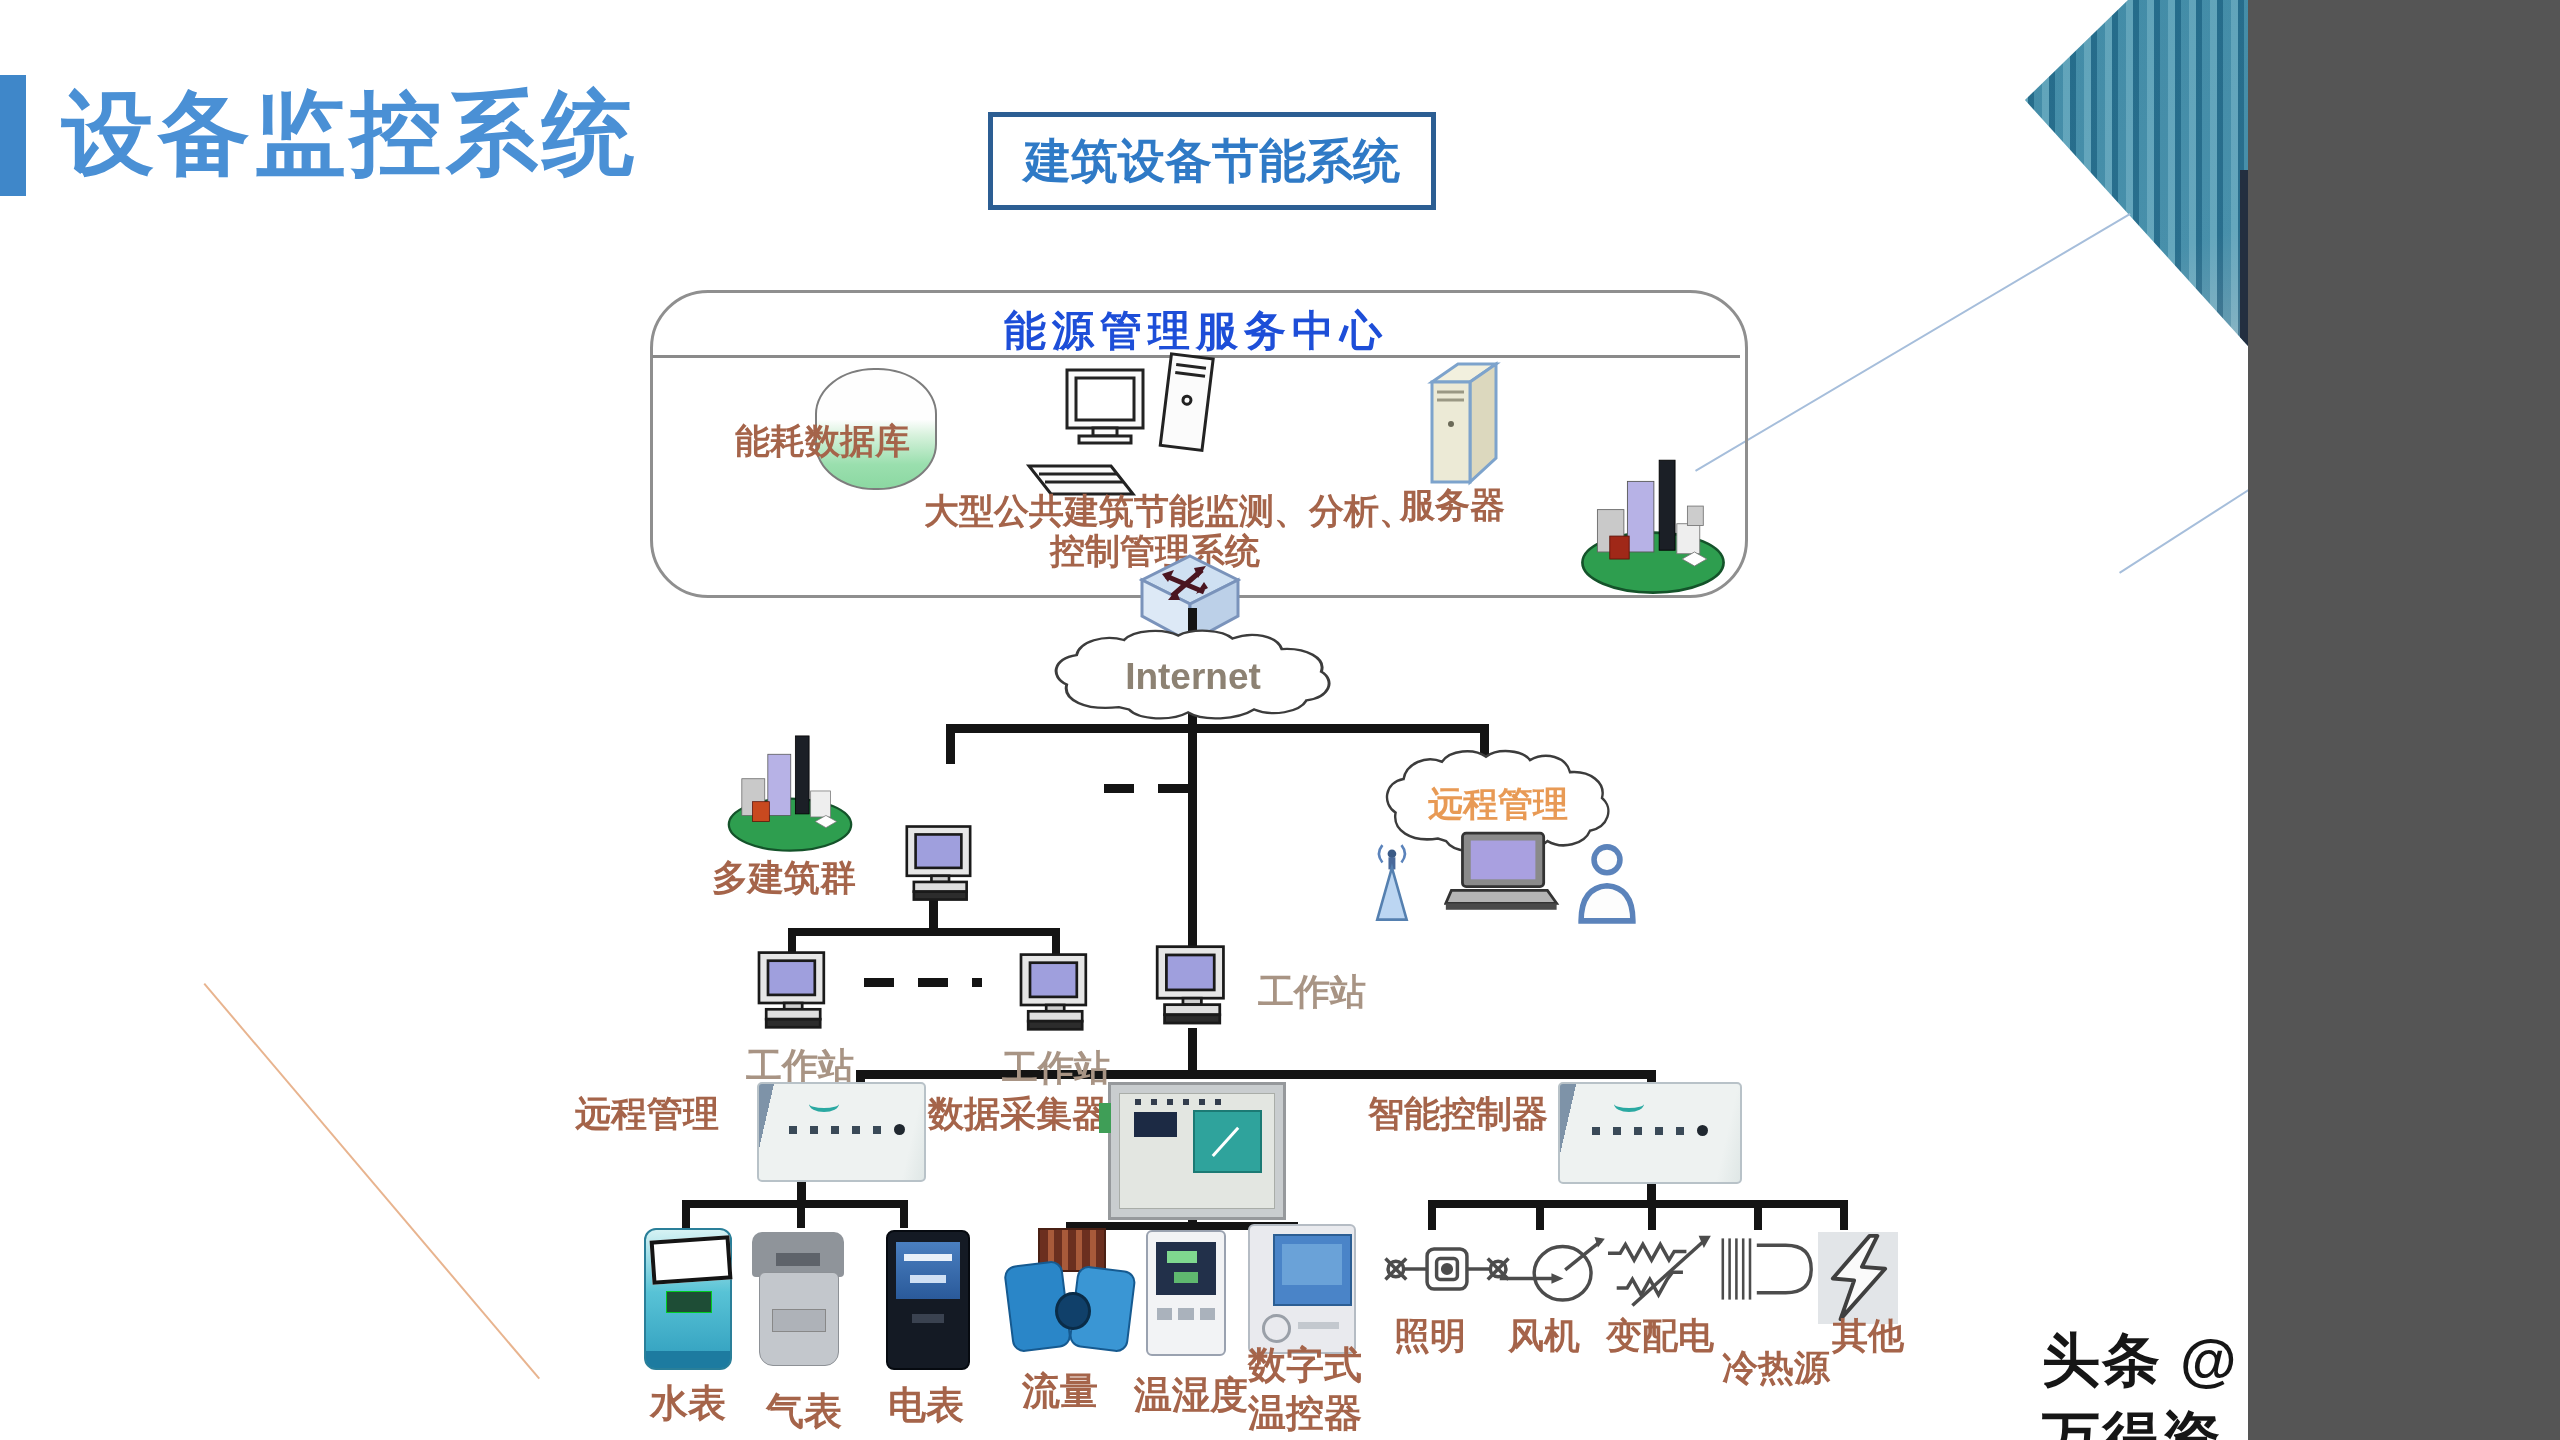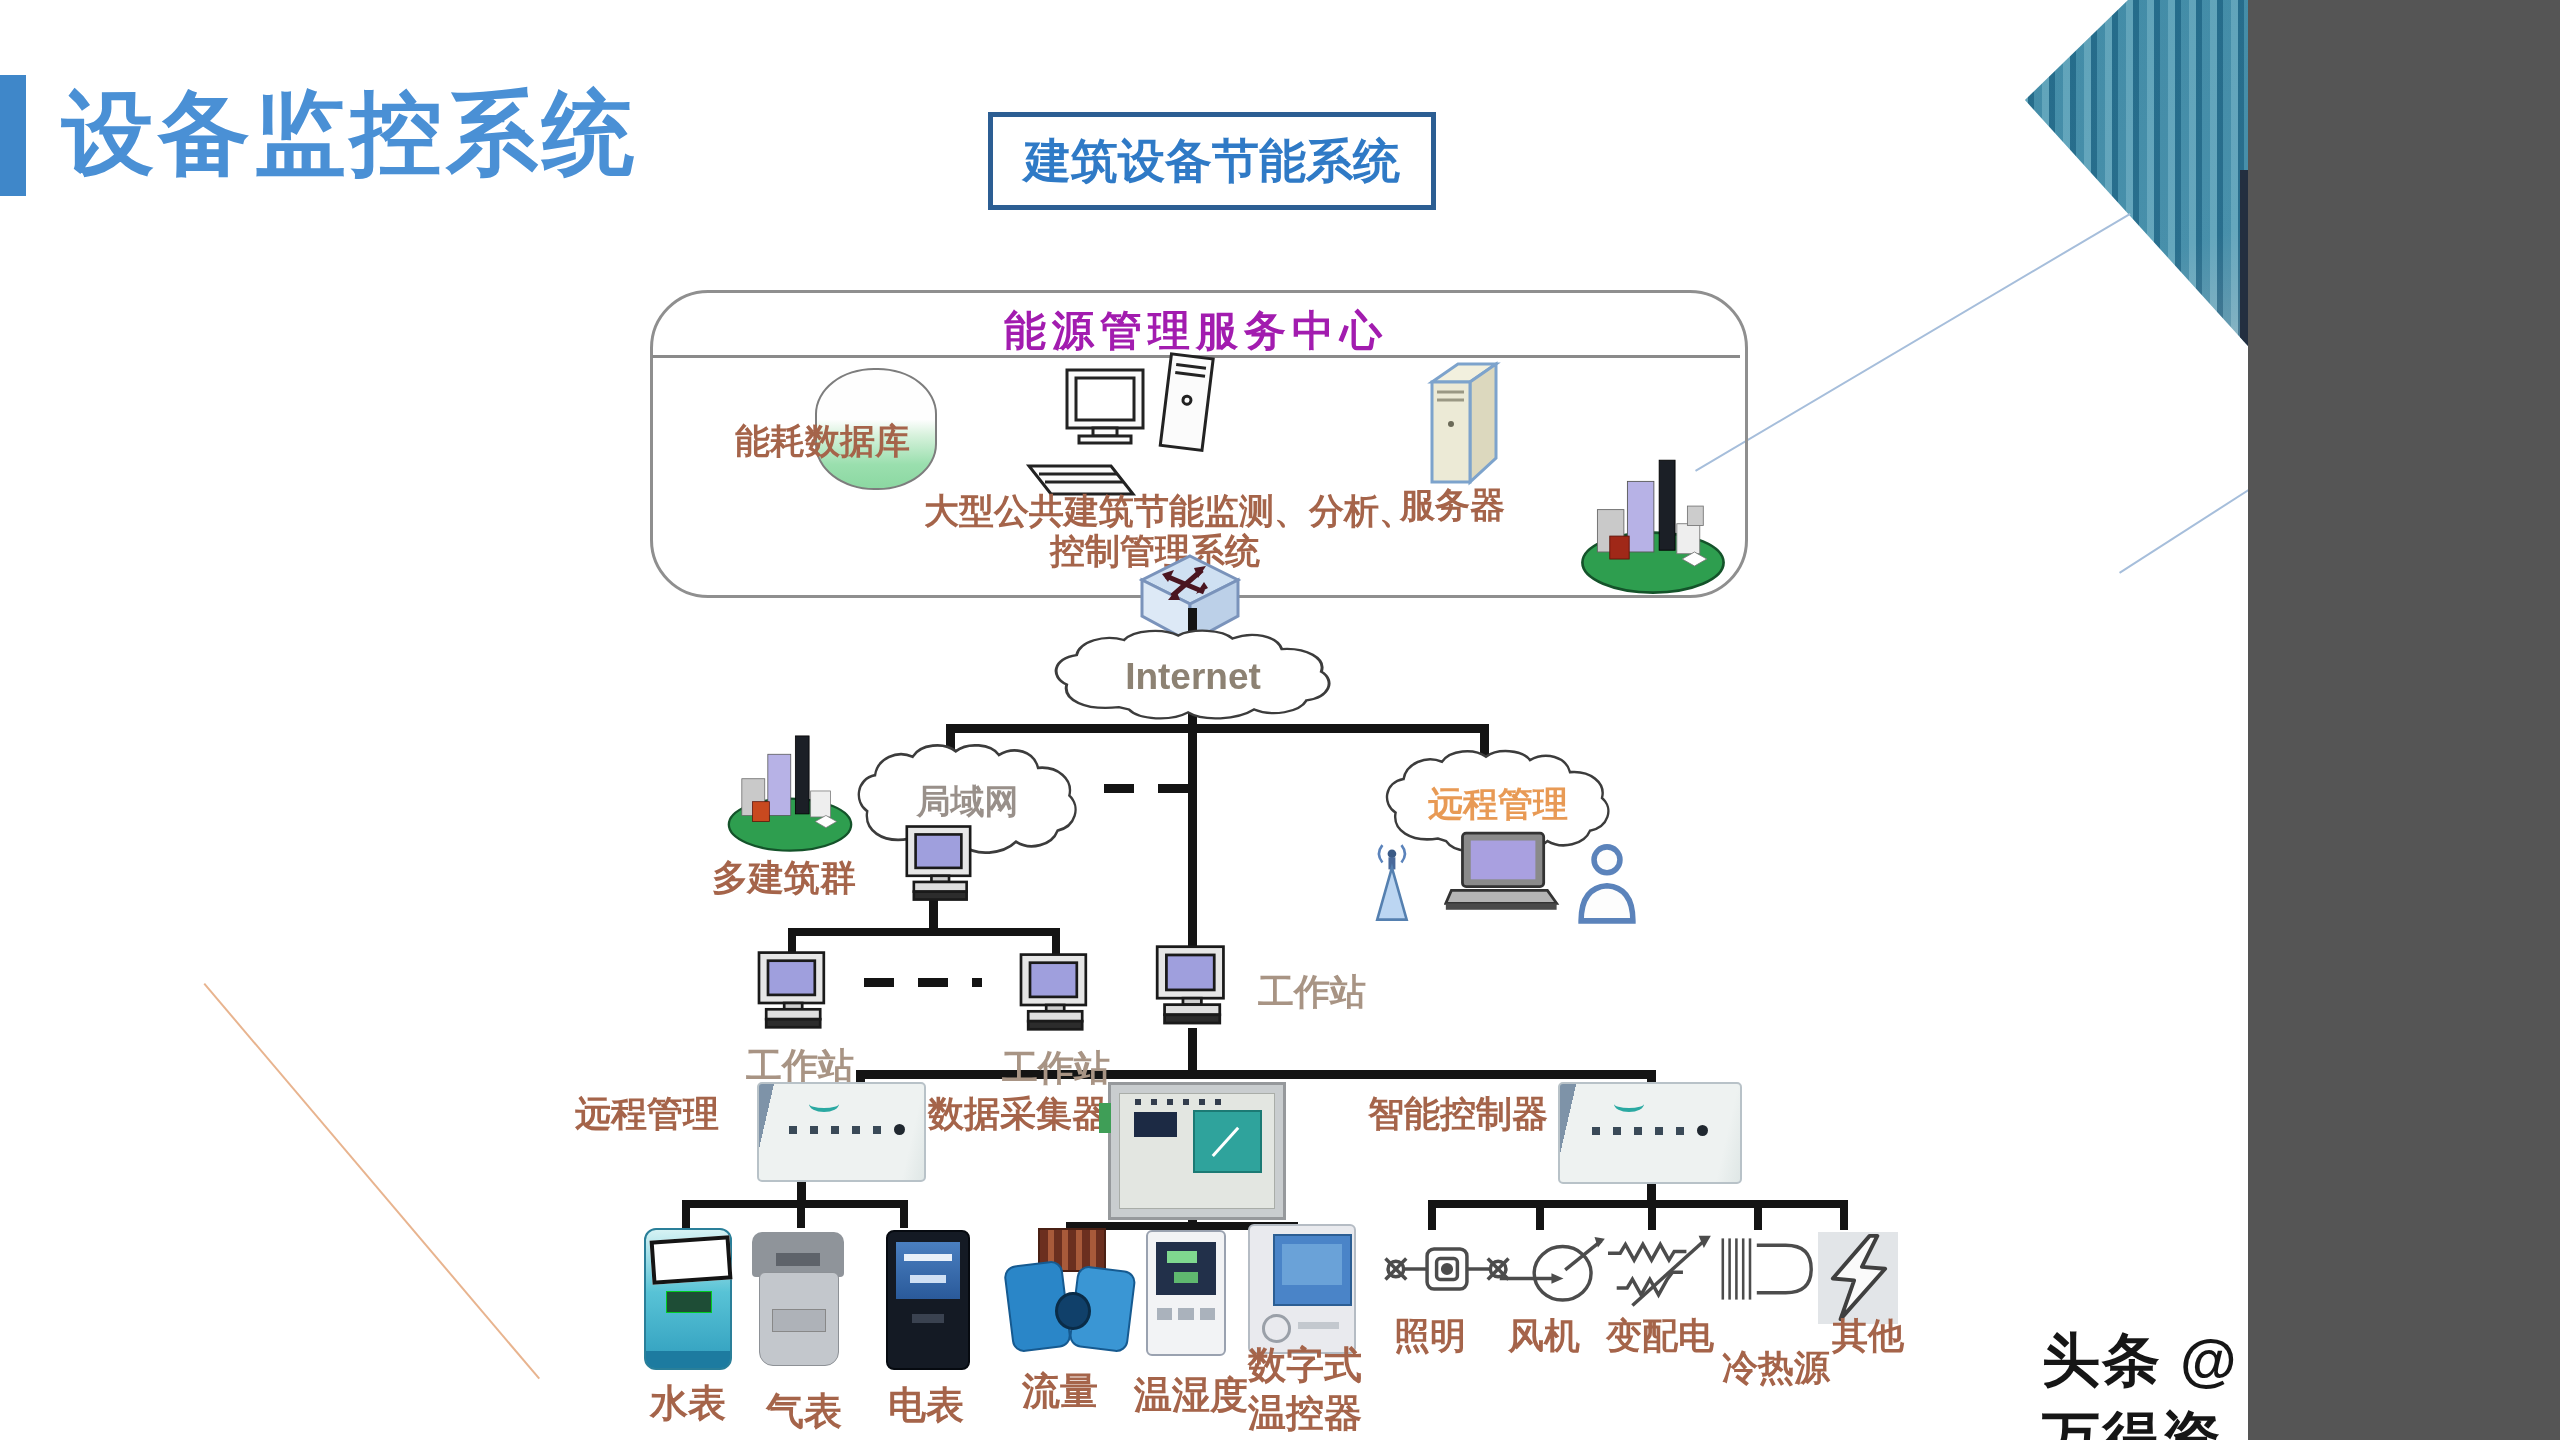--- a/index.html
+++ b/index.html
@@ -21,21 +21,21 @@
   .tower{position:absolute;background:#232f40;}
   .thin-line{transform-origin:0 0;height:0;border-top:2px solid #a6bedb;}
   .thin-line.orange{border-top-color:#e8b48f;}
   .watermark{left:2042px;top:1322px;font-size:58px;font-weight:bold;color:#161616;letter-spacing:2px;}
   
   .hline{background:#141414;height:9px;}
   .vline{background:#141414;width:9px;}
   .gline{background:#8a8a8a;}
   .dash{height:9px;background:repeating-linear-gradient(90deg,#141414 0 30px,transparent 30px 54px);}
   .center-box{left:650px;top:290px;width:1092px;height:302px;border:3px solid #8f8f8f;border-radius:58px;}
-  .box-title{left:650px;top:303px;width:1092px;text-align:center;font-size:42px;font-weight:bold;color:#a21caf;letter-spacing:6px;}
+  .box-title{left:650px;top:303px;width:1092px;text-align:center;font-size:42px;font-weight:bold;color:#1d4ed8;letter-spacing:6px;}
   .cylinder{left:815px;top:368px;width:118px;height:118px;border:2px solid #7d7d7d;border-radius:59px/46px;
             background:linear-gradient(#fefefe 0 42%,#d8f2dd 55%,#9adfae 80%,#8cd8a2);}
   .cloud-label{position:absolute;inset:0;display:flex;align-items:center;justify-content:center;font-weight:bold;}
   
   .panel{background:linear-gradient(103deg,#7e93a8 0 8%,#eef2f1 8% 88%,#dfe7e6);
          border:2px solid #b8c2c8;border-radius:5px;}
   .panel .swoosh{position:absolute;left:30%;top:12%;width:30px;height:12px;border-bottom:4px solid #2aa9a2;border-radius:50%;}
   .panel .dots{position:absolute;left:18%;top:42%;display:flex;gap:13px;align-items:center;}
   .panel .dots i{width:8px;height:8px;background:#3a4a58;}
   .panel .dots i.big{width:11px;height:11px;border-radius:50%;background:#202830;}
@@ -172,26 +172,20 @@
   <div class="abs vline" style="left:1648px;top:1200px;height:30px;width:8px;"></div>
   <div class="abs vline" style="left:1754px;top:1200px;height:30px;width:8px;"></div>
   <div class="abs vline" style="left:1840px;top:1200px;height:30px;width:8px;"></div>
 
   <div class="abs" style="left:1045px;top:628px;width:296px;height:98px;">
     <svg width="100%" height="100%" viewBox="0 0 300 130" preserveAspectRatio="none">
       <path d="M75,105 C40,110 18,95 22,75 C5,65 8,40 32,36 C35,18 60,8 80,16 C90,2 120,0 135,10 C150,0 180,2 190,14 C210,4 235,10 240,28 C265,26 285,40 280,58 C295,70 288,92 265,96 C258,112 230,118 212,108 C195,122 160,124 145,112 C128,124 95,122 85,108 Z" fill="#fff" stroke="#3c3c3c" stroke-width="3"></path>
     </svg>
     <div class="cloud-label" style="color:#8d8273;font-size:37px;">Internet</div>
   </div>
-  <div class="abs" style="left:850px;top:742px;width:235px;height:120px;">
-    <svg width="100%" height="100%" viewBox="0 0 300 130" preserveAspectRatio="none">
-      <path d="M75,105 C40,110 18,95 22,75 C5,65 8,40 32,36 C35,18 60,8 80,16 C90,2 120,0 135,10 C150,0 180,2 190,14 C210,4 235,10 240,28 C265,26 285,40 280,58 C295,70 288,92 265,96 C258,112 230,118 212,108 C195,122 160,124 145,112 C128,124 95,122 85,108 Z" fill="#fff" stroke="#3c3c3c" stroke-width="3"></path>
-    </svg>
-    <div class="cloud-label" style="color:#99908a;font-size:34px;">局域网</div>
-  </div>
   <div class="abs" style="left:1378px;top:748px;width:240px;height:112px;">
     <svg width="100%" height="100%" viewBox="0 0 300 130" preserveAspectRatio="none">
       <path d="M75,105 C40,110 18,95 22,75 C5,65 8,40 32,36 C35,18 60,8 80,16 C90,2 120,0 135,10 C150,0 180,2 190,14 C210,4 235,10 240,28 C265,26 285,40 280,58 C295,70 288,92 265,96 C258,112 230,118 212,108 C195,122 160,124 145,112 C128,124 95,122 85,108 Z" fill="#fff" stroke="#3c3c3c" stroke-width="3"></path>
     </svg>
     <div class="cloud-label" style="color:#e89a55;font-size:35px;">远程管理</div>
   </div>
 
   <svg class="abs" style="left:725px;top:730px;" width="130" height="125" viewBox="0 0 170 160">
     <ellipse cx="85" cy="122" rx="80" ry="34" fill="#2e9e4f" stroke="#14532a" stroke-width="3"></ellipse>
     <rect x="92" y="6" width="18" height="102" fill="#1b1f26" stroke="#000"></rect>

